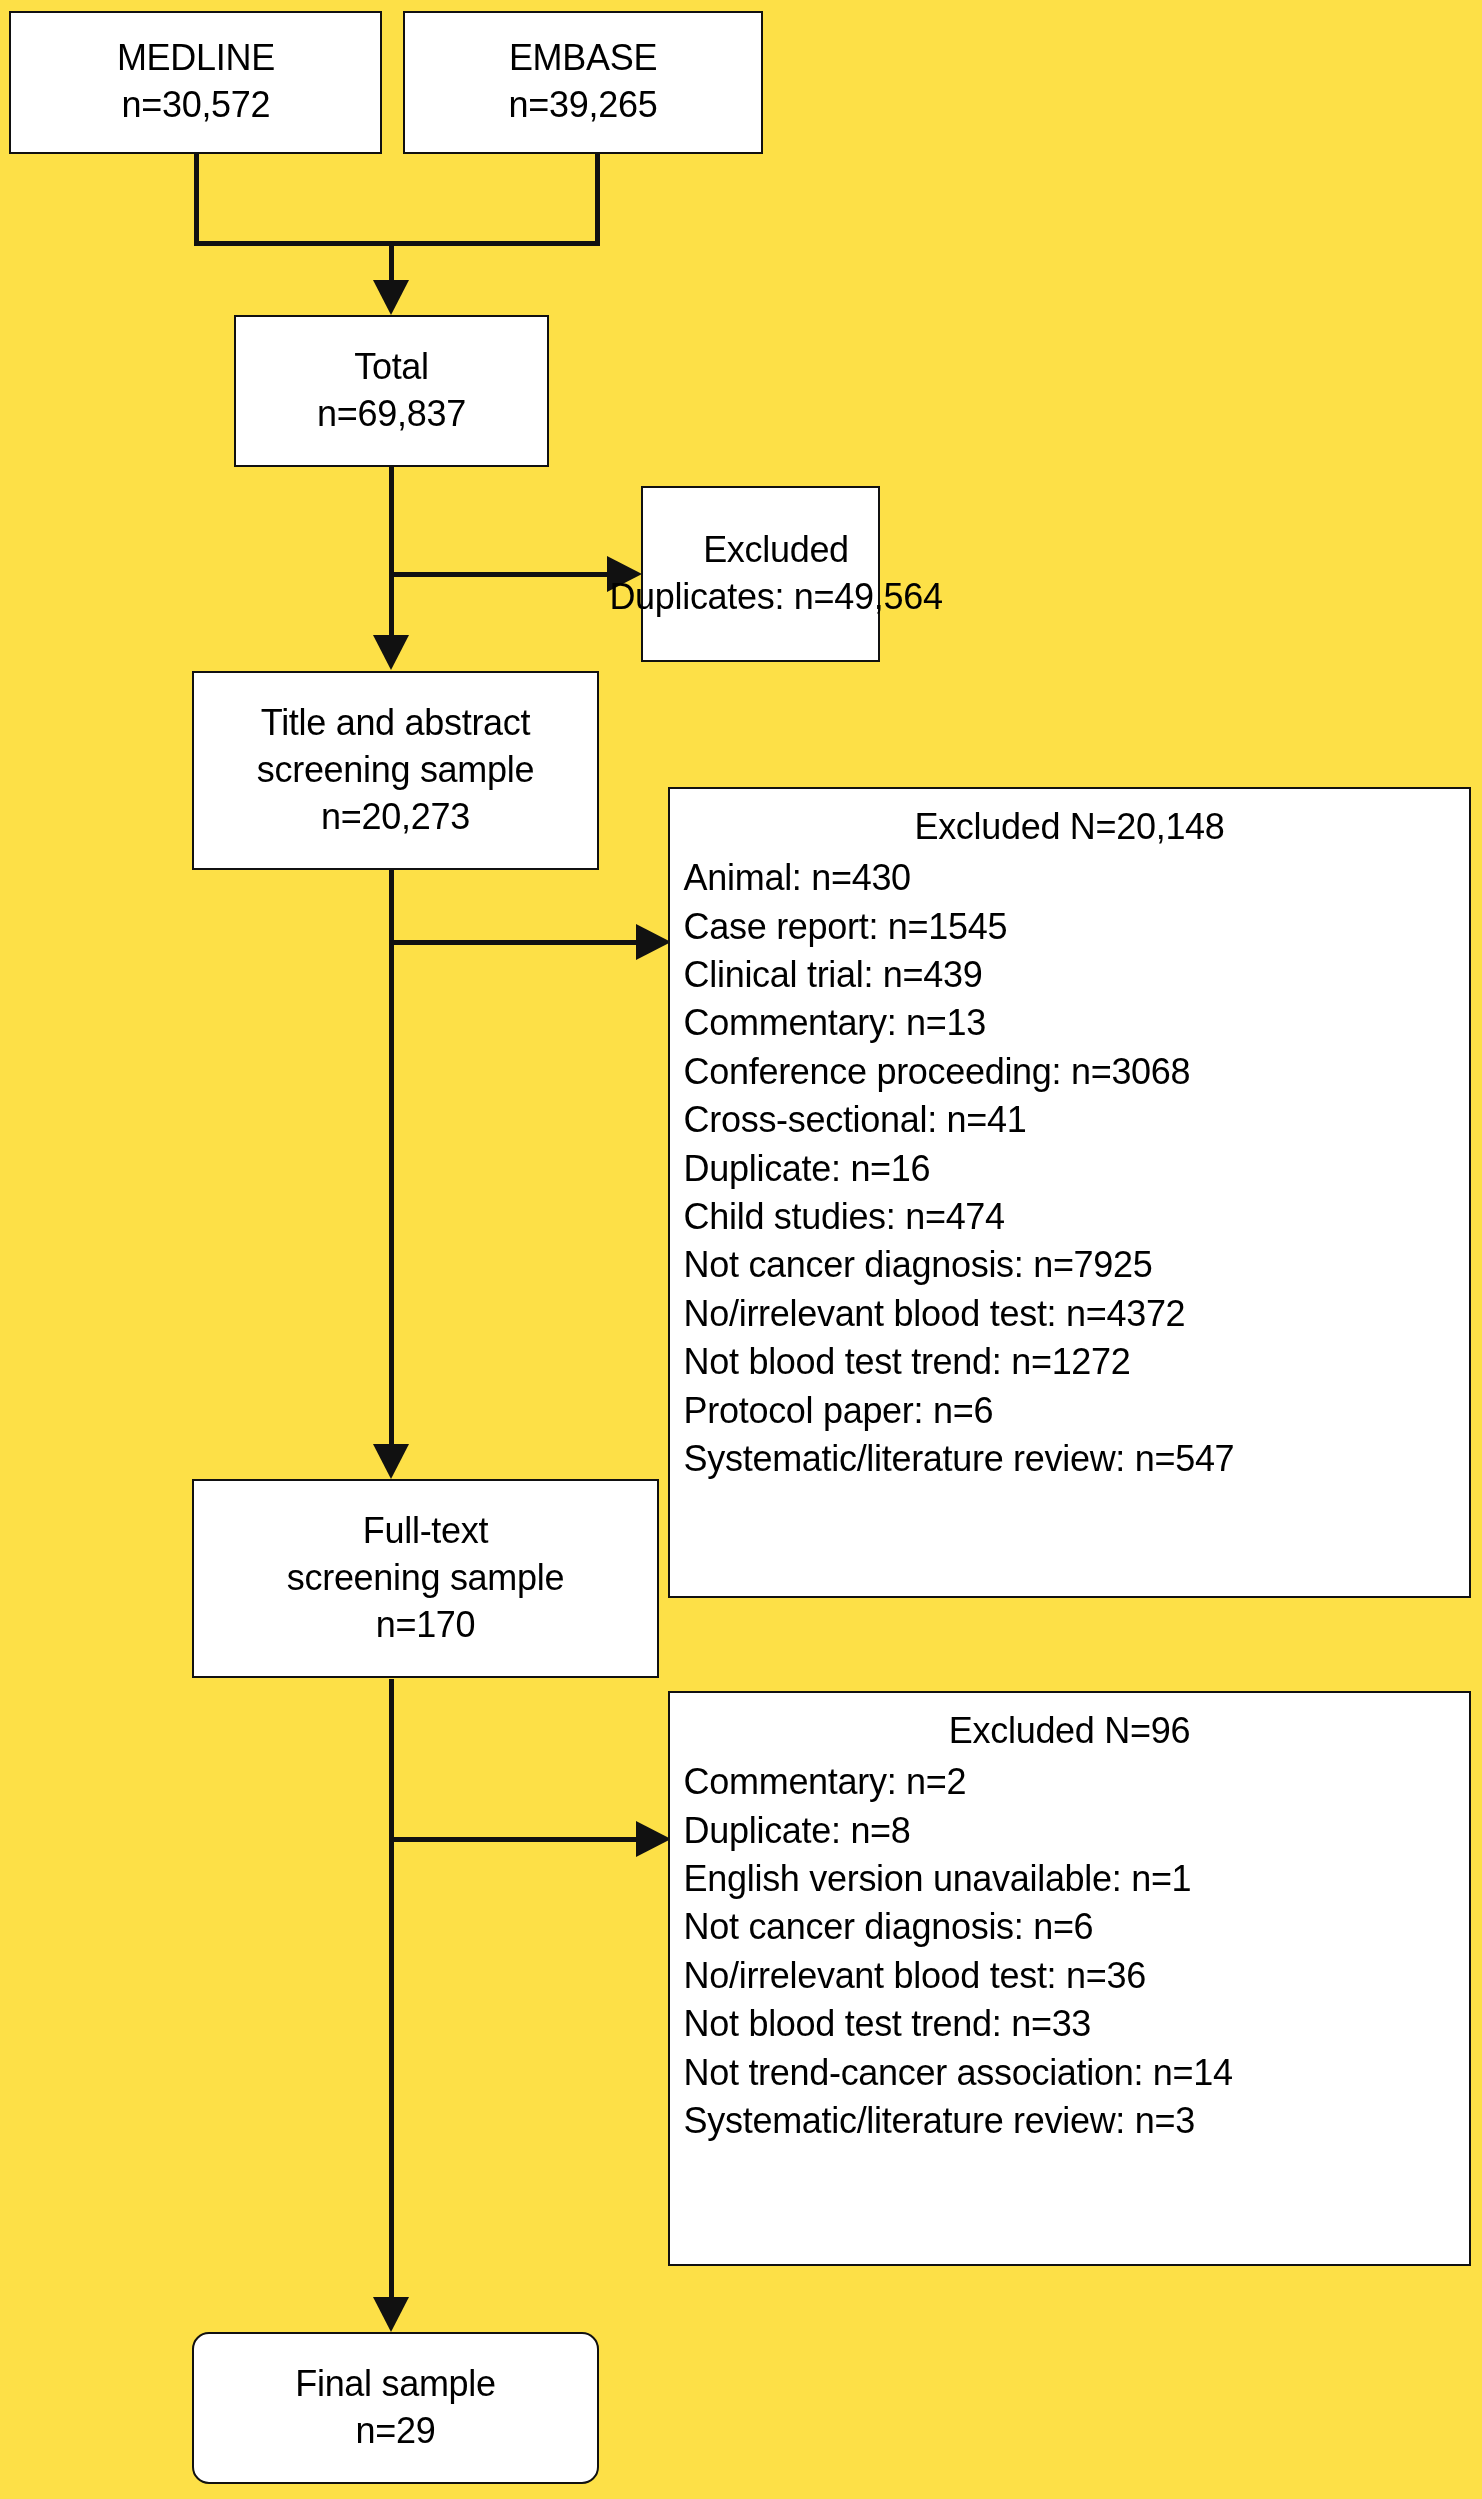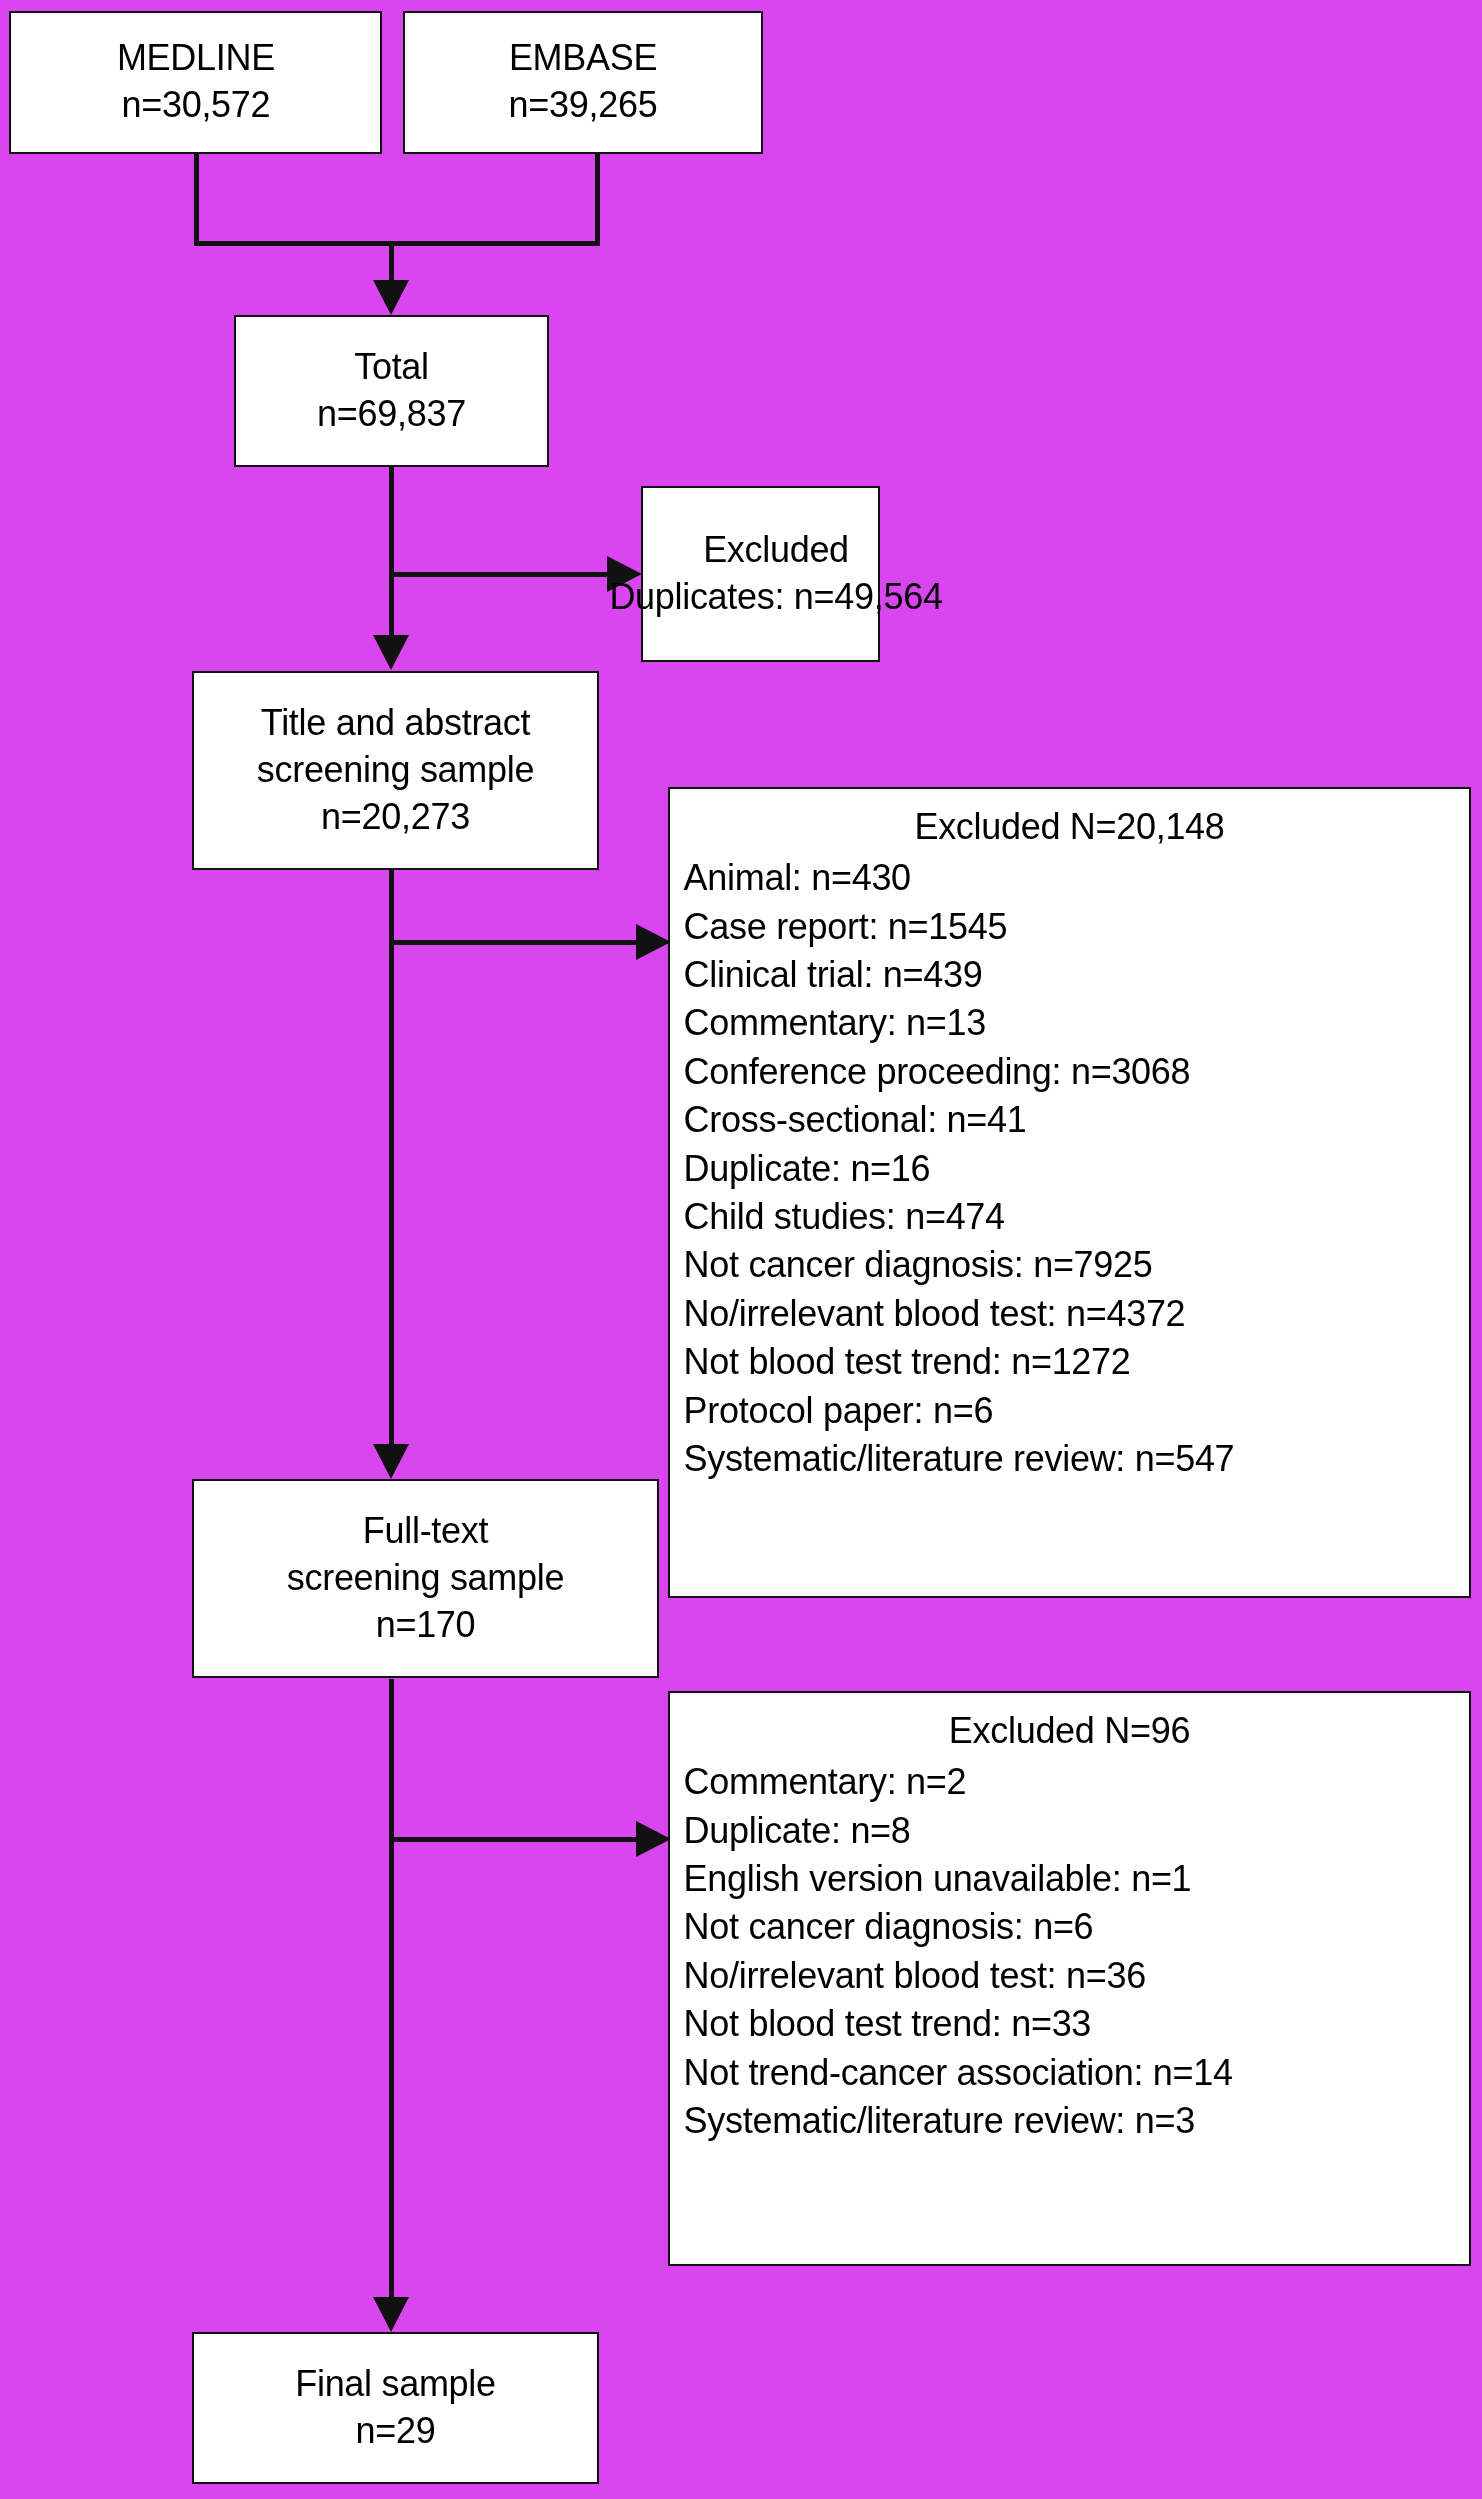--- a/index.html
+++ b/index.html
@@ -8,21 +8,21 @@
     padding: 0;
     background: #ffffff;
   }
   body {
     font-family: "Liberation Sans", sans-serif;
   }
   #diagram {
     position: relative;
     width: 1483px;
     height: 2500px;
-    background: #d946ef;
+    background: #fde047;
     overflow: hidden;
   }
   .node {
     position: absolute;
     box-sizing: border-box;
     border: 2.6px solid #111111;
     background: #ffffff;
     display: flex;
     flex-direction: column;
     align-items: center;
@@ -37,21 +37,21 @@
     display: block;
     white-space: nowrap;
   }
 
   
   #box-medline   { left: 9.4px;   top: 10.5px;   width: 373px;  height: 143px; }
   #box-embase    { left: 403px;  top: 10.5px;   width: 360px;  height: 143px; }
   #box-total     { left: 234px;  top: 315px;  width: 315px;  height: 152px; }
   #box-title-abs { left: 192px;  top: 671px; width: 407px;  height: 199px; }
   #box-fulltext  { left: 192px;  top: 1479px; width: 467px;  height: 199px; }
-  #box-final     { left: 192px;  top: 2332px; width: 407px;  height: 152px; }
+  #box-final     { left: 192px;  top: 2332px; width: 407px;  height: 152px; border-radius: 17px; }
 
   
   #box-excl-dup {
     left: 641px; top: 486px; width: 239px; height: 176px; padding-left: 31px;
   }
   #box-excl-1 {
     left: 668px; top: 787px; width: 803px; height: 811px;
     align-items: flex-start;
     justify-content: flex-start;
     padding: 13.6px 0 0 13.6px;

